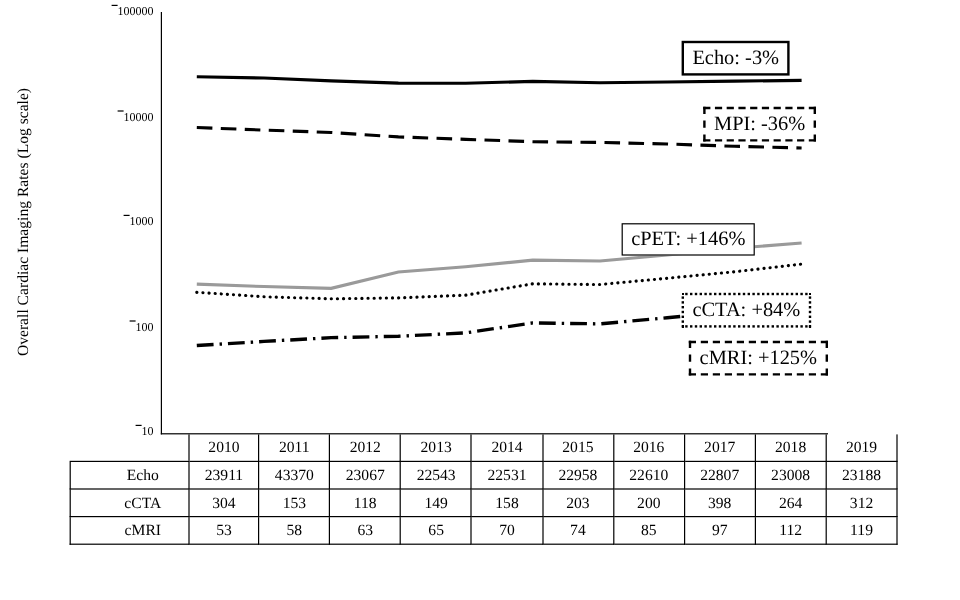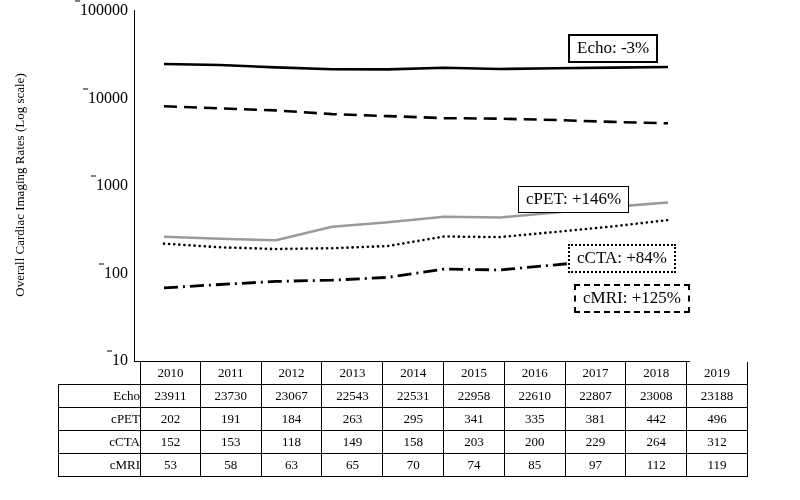--- a/index.html
+++ b/index.html
@@ -52,21 +52,21 @@
     height: 100%;
     border-left: 1px solid #000;
     border-bottom: 1px solid #000;
     box-sizing: border-box;
   }
   .ytick {
     position: absolute;
     right: 100%;
     transform: translateY(-50%);
     padding-right: 6px;
-    font-size: 16px;
+    font-size: 10px;
     white-space: nowrap;
   }
   .ytick-mark {
     position: absolute;
     left: -5px;
     width: 5px;
     height: 1px;
     background: #000;
     transform: translateY(-0.5px);
   }
@@ -98,22 +98,22 @@
     font-size: 13px;
     font-family: "Liberation Serif", serif;
   }
   table td {
     border: 1px solid #000;
     text-align: center;
     padding: 2px 0 3px 0;
     height: 17px;
   }
   td.rowhead {
-    text-align: right;
-    padding-left: 5px;
+    text-align: center;
+    padding-left: 22px;
     width: 76px;
   }
   tr.yearrow td {
     border-top: none;
     margin-top: 39px;
   }
   tr.yearrow td.rowhead {
     border-left: none;
     border-right: none;
   }
@@ -144,20 +144,23 @@
 
       <polyline fill="none" stroke="#9a9a9a" stroke-width="2.6" points="30,226.8 86,228.8 142,230.3 198,216.7 254,212.3 310,206.8 366,207.5 422,202.5 478,196.9 534,192.5"></polyline>
 
       <polyline fill="none" stroke="#000000" stroke-width="2.6" stroke-dasharray="0.1,5" stroke-linecap="round" points="30,233.6 86,237.3 142,239.0 198,238.2 254,236.0 310,226.5 366,227.1 422,221.9 478,216.5 534,210.1"></polyline>
 
       <polyline fill="none" stroke="#000000" stroke-width="2.8" stroke-dasharray="14,5,2,5" points="30,277.9 86,274.5 142,271.4 198,270.2 254,267.4 310,259.1 366,259.9 422,254.8 478,249.3 534,247.0"></polyline>
     </svg>
 
     <div class="callout cal-solid" style="left:434px; top:24px;">
       <span>Echo: -3%</span>
+    </div>
+    <div class="callout cal-dashed" style="left:452px; top:79px;">
+      <span>MPI: -36%</span>
     </div>
     <div class="callout cal-thin" style="left:384px; top:176px;">
       <span>cPET: +146%</span>
     </div>
     <div class="callout cal-dotted" style="left:434px; top:234px;">
       <span>cCTA: +84%</span>
     </div>
     <div class="callout cal-dashdot" style="left:440px; top:274px;">
       <span>cMRI: +125%</span>
     </div>
@@ -175,53 +178,40 @@
           <td>2014</td>
           <td>2015</td>
           <td>2016</td>
           <td>2017</td>
           <td>2018</td>
           <td>2019</td>
         </tr>
         <tr>
           <td class="rowhead">Echo</td>
           <td>23911</td>
-          <td>23730</td>
+          <td>43370</td>
           <td>23067</td>
           <td>22543</td>
           <td>22531</td>
           <td>22958</td>
           <td>22610</td>
           <td>22807</td>
           <td>23008</td>
           <td>23188</td>
         </tr>
         <tr>
-          <td class="rowhead">cPET</td>
-          <td>202</td>
-          <td>191</td>
-          <td>184</td>
-          <td>263</td>
-          <td>295</td>
-          <td>341</td>
-          <td>335</td>
-          <td>381</td>
-          <td>442</td>
-          <td>496</td>
-        </tr>
-        <tr>
           <td class="rowhead">cCTA</td>
-          <td>152</td>
+          <td>304</td>
           <td>153</td>
           <td>118</td>
           <td>149</td>
           <td>158</td>
           <td>203</td>
           <td>200</td>
-          <td>229</td>
+          <td>398</td>
           <td>264</td>
           <td>312</td>
         </tr>
         <tr>
           <td class="rowhead">cMRI</td>
           <td>53</td>
           <td>58</td>
           <td>63</td>
           <td>65</td>
           <td>70</td>

